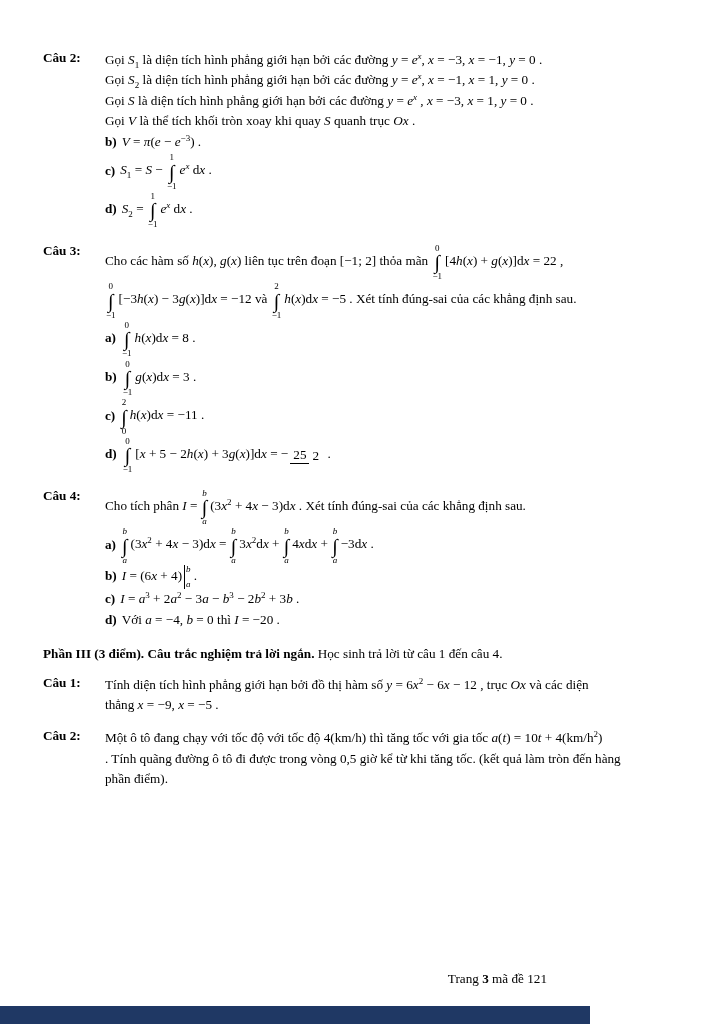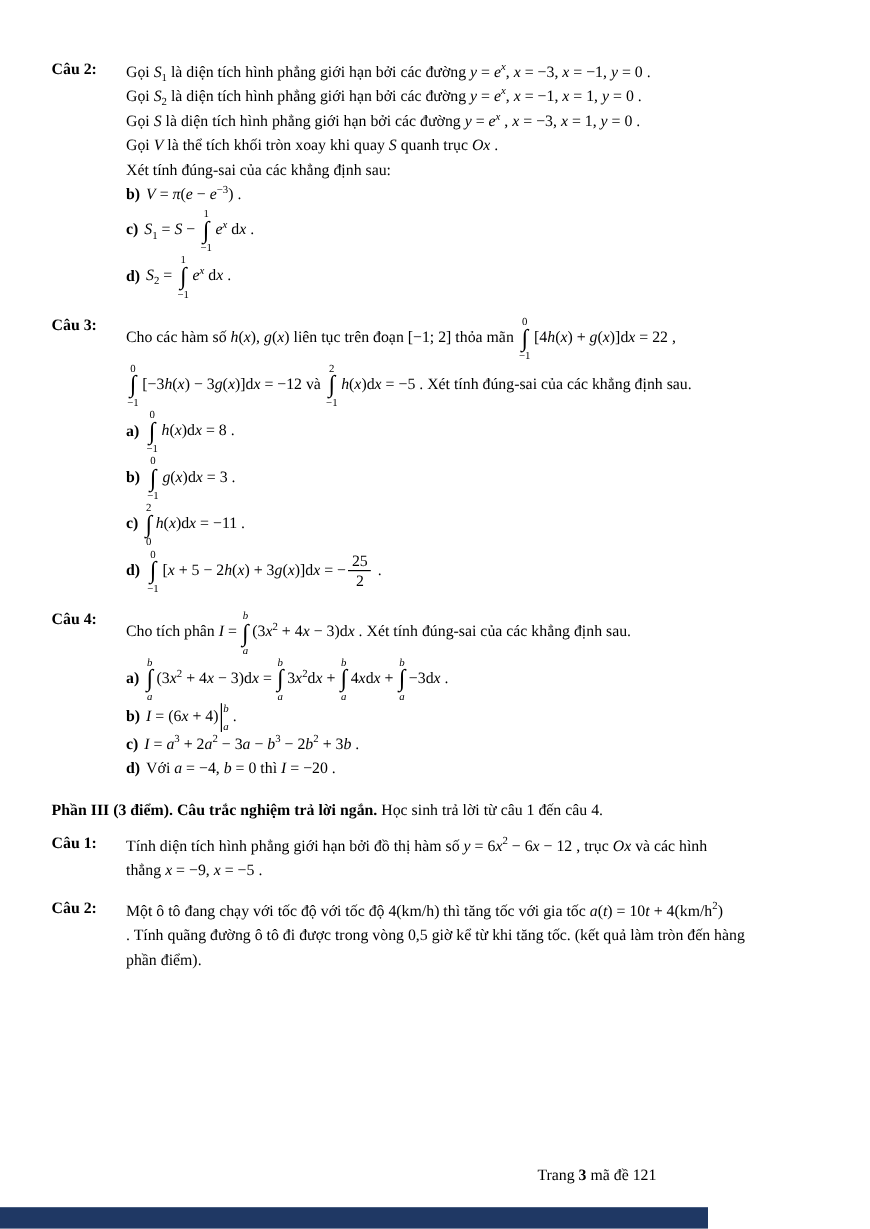--- a/index.html
+++ b/index.html
@@ -23,21 +23,21 @@
   sub.scr, sup.scr { font-size: 9px; line-height: 0; }
   
   .intw {
     display: inline-flex; flex-direction: column; align-items: center;
     vertical-align: middle; line-height: 1; margin: 0 3px 0 1px;
   }
   .ilim { font-size: 9px; line-height: 1.15; }
   .isgn { font-size: 20px; line-height: 0.9; }
   
   .frac {
-    display: inline-flex; flex-direction: column; align-items: center;
+    display: inline-flex; align-items: center;
     vertical-align: middle; line-height: 1.2; margin: 0 2px;
   }
   .frac .num { border-bottom: 1px solid #000; padding: 0 3px; }
   .frac .den { padding: 0 3px; }
   
   .evw { display: inline-flex; align-items: stretch; vertical-align: middle; margin-left: 2px; }
   .evbar { border-left: 1.3px solid #000; height: 24px; }
   .evlims {
     display: flex; flex-direction: column; justify-content: space-between;
     height: 24px; font-size: 9px; line-height: 1; padding-left: 1px;
@@ -51,21 +51,20 @@
 
 <div class="page">
   <div class="content">
       <div class="q">
         <div class="q-label b">Câu 2:</div>
         <div class="q-body">
           <div class="line"><span>Gọi </span><span class="mi">S</span><sub class="scr">1</sub><span> là diện tích hình phẳng giới hạn bởi các đường </span><span class="mi">y</span><span> = </span><span class="mi">e</span><sup class="scr mi">x</sup><span>, </span><span class="mi">x</span><span> = −3, </span><span class="mi">x</span><span> = −1, </span><span class="mi">y</span><span> = 0 .</span></div>
           <div class="line"><span>Gọi </span><span class="mi">S</span><sub class="scr">2</sub><span> là diện tích hình phẳng giới hạn bởi các đường </span><span class="mi">y</span><span> = </span><span class="mi">e</span><sup class="scr mi">x</sup><span>, </span><span class="mi">x</span><span> = −1, </span><span class="mi">x</span><span> = 1, </span><span class="mi">y</span><span> = 0 .</span></div>
           <div class="line"><span>Gọi </span><span class="mi">S</span><span> là diện tích hình phẳng giới hạn bởi các đường </span><span class="mi">y</span><span> = </span><span class="mi">e</span><sup class="scr mi">x</sup><span> , </span><span class="mi">x</span><span> = −3, </span><span class="mi">x</span><span> = 1, </span><span class="mi">y</span><span> = 0 .</span></div>
           <div class="line"><span>Gọi </span><span class="mi">V</span><span> là thể tích khối tròn xoay khi quay </span><span class="mi">S</span><span> quanh trục </span><span class="mi">Ox</span><span> .</span></div>
-          <div class="line"><span>Xét tính đúng-sai của các khẳng định sau:</span></div>
           <div class="line"><span class="b marker">b)</span><span class="mi">V</span><span> = </span><span class="mi">π</span><span>(</span><span class="mi">e</span><span> − </span><span class="mi">e</span><sup class="scr">−3</sup><span>) .</span></div>
           <div class="line"><span class="b marker">c)</span><span class="mi">S</span><sub class="scr">1</sub><span> = </span><span class="mi">S</span><span> − </span><span class="intw">
               <span class="ilim">1</span>
               <span class="isgn">∫</span>
               <span class="ilim">−1</span>
             </span><span class="mi">e</span><sup class="scr mi">x</sup><span> d</span><span class="mi">x</span><span> .</span></div>
           <div class="line"><span class="b marker">d)</span><span class="mi">S</span><sub class="scr">2</sub><span> = </span><span class="intw">
               <span class="ilim">1</span>
               <span class="isgn">∫</span>
               <span class="ilim">−1</span>
@@ -149,21 +148,21 @@
           <div class="line"><span class="b marker">c)</span><span class="mi">I</span><span> = </span><span class="mi">a</span><sup class="scr">3</sup><span> + 2</span><span class="mi">a</span><sup class="scr">2</sup><span> − 3</span><span class="mi">a</span><span> − </span><span class="mi">b</span><sup class="scr">3</sup><span> − 2</span><span class="mi">b</span><sup class="scr">2</sup><span> + 3</span><span class="mi">b</span><span> .</span></div>
           <div class="line"><span class="b marker">d)</span><span>Với </span><span class="mi">a</span><span> = −4, </span><span class="mi">b</span><span> = 0 thì </span><span class="mi">I</span><span> = −20 .</span></div>
         </div>
       </div>
       <div class="part-header">
         <div class="line"><span class="b">Phần III (3 điểm). Câu trắc nghiệm trả lời ngắn.</span><span> Học sinh trả lời từ câu 1 đến câu 4.</span></div>
       </div>
       <div class="q">
         <div class="q-label b">Câu 1:</div>
         <div class="q-body">
-          <div class="line"><span>Tính diện tích hình phẳng giới hạn bởi đồ thị hàm số </span><span class="mi">y</span><span> = 6</span><span class="mi">x</span><sup class="scr">2</sup><span> − 6</span><span class="mi">x</span><span> − 12 , trục </span><span class="mi">Ox</span><span> và các hình</span></div>
+          <div class="line"><span>Tính diện tích hình phẳng giới hạn bởi đồ thị hàm số </span><span class="mi">y</span><span> = 6</span><span class="mi">x</span><sup class="scr">2</sup><span> − 6</span><span class="mi">x</span><span> − 12 , trục </span><span class="mi">Ox</span><span> và các diện</span></div>
           <div class="line"><span>thẳng </span><span class="mi">x</span><span> = −9, </span><span class="mi">x</span><span> = −5 .</span></div>
         </div>
       </div>
       <div class="q">
         <div class="q-label b">Câu 2:</div>
         <div class="q-body">
           <div class="line"><span>Một ô tô đang chạy với tốc độ với tốc độ 4(km/h) thì tăng tốc với gia tốc </span><span class="mi">a</span><span>(</span><span class="mi">t</span><span>) = 10</span><span class="mi">t</span><span> + 4(km/h</span><sup class="scr">2</sup><span>)</span></div>
           <div class="line"><span>. Tính quãng đường ô tô đi được trong vòng 0,5 giờ kể từ khi tăng tốc. (kết quả làm tròn đến hàng</span></div>
           <div class="line"><span>phần điểm).</span></div>
         </div>

